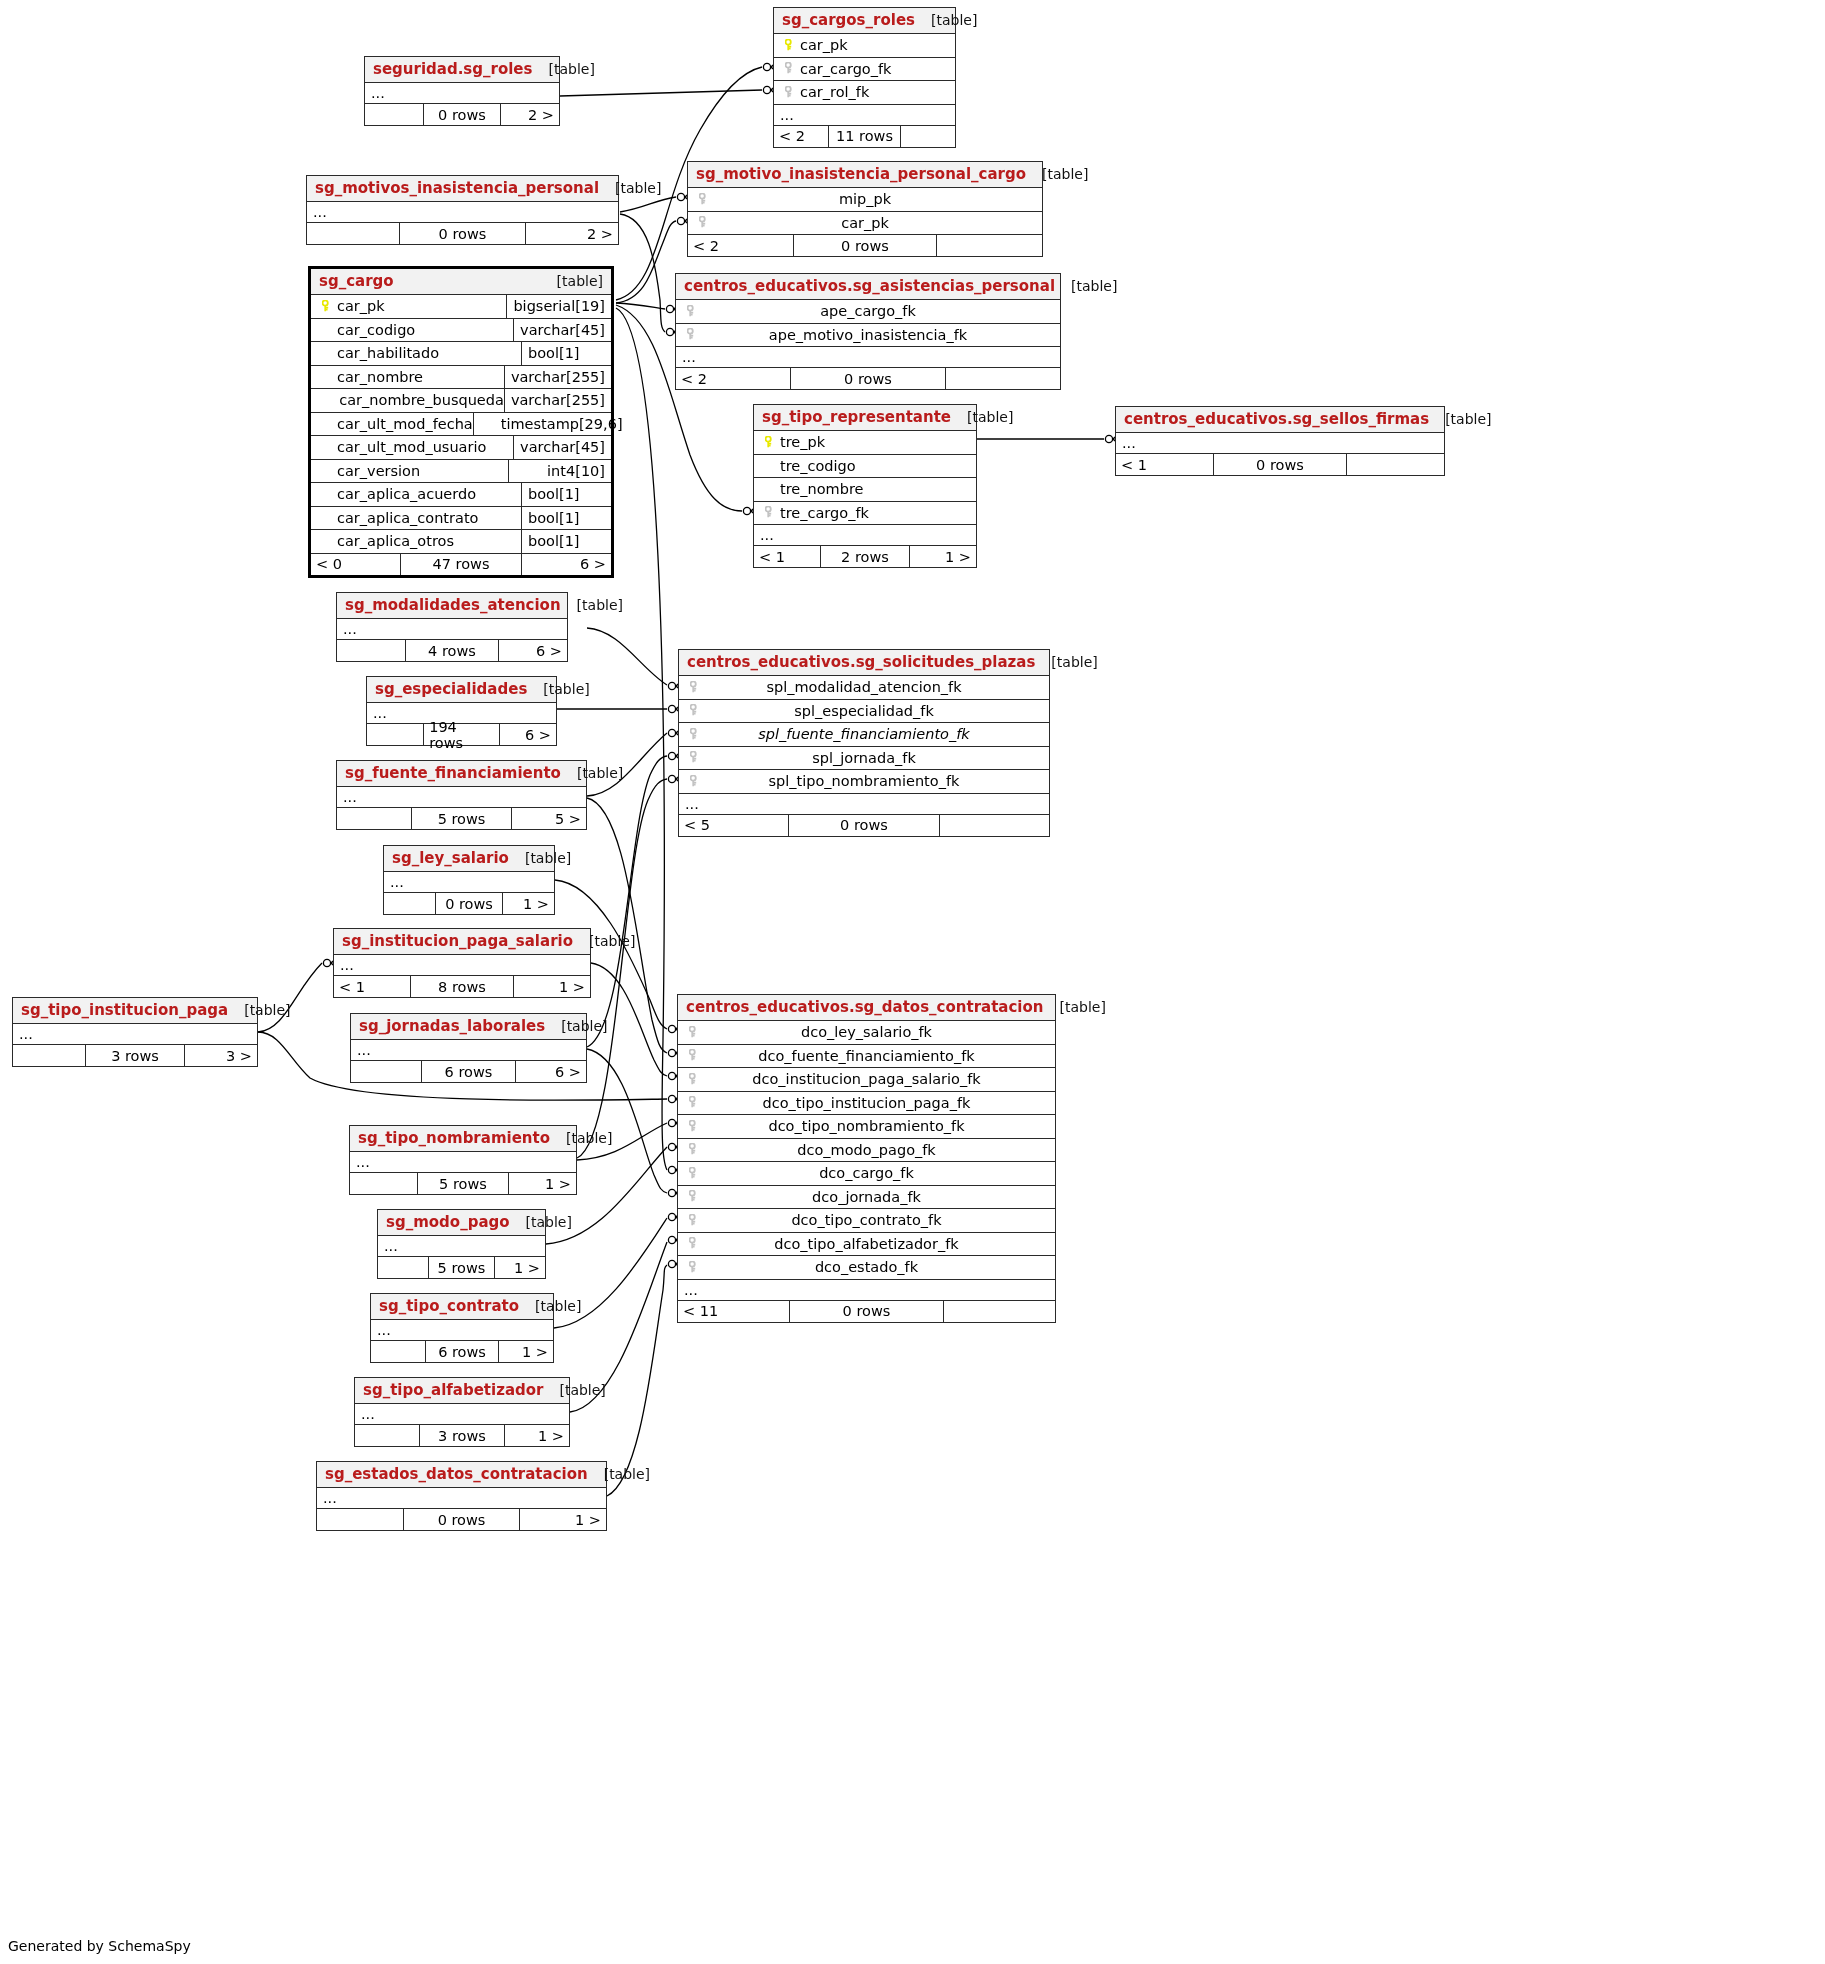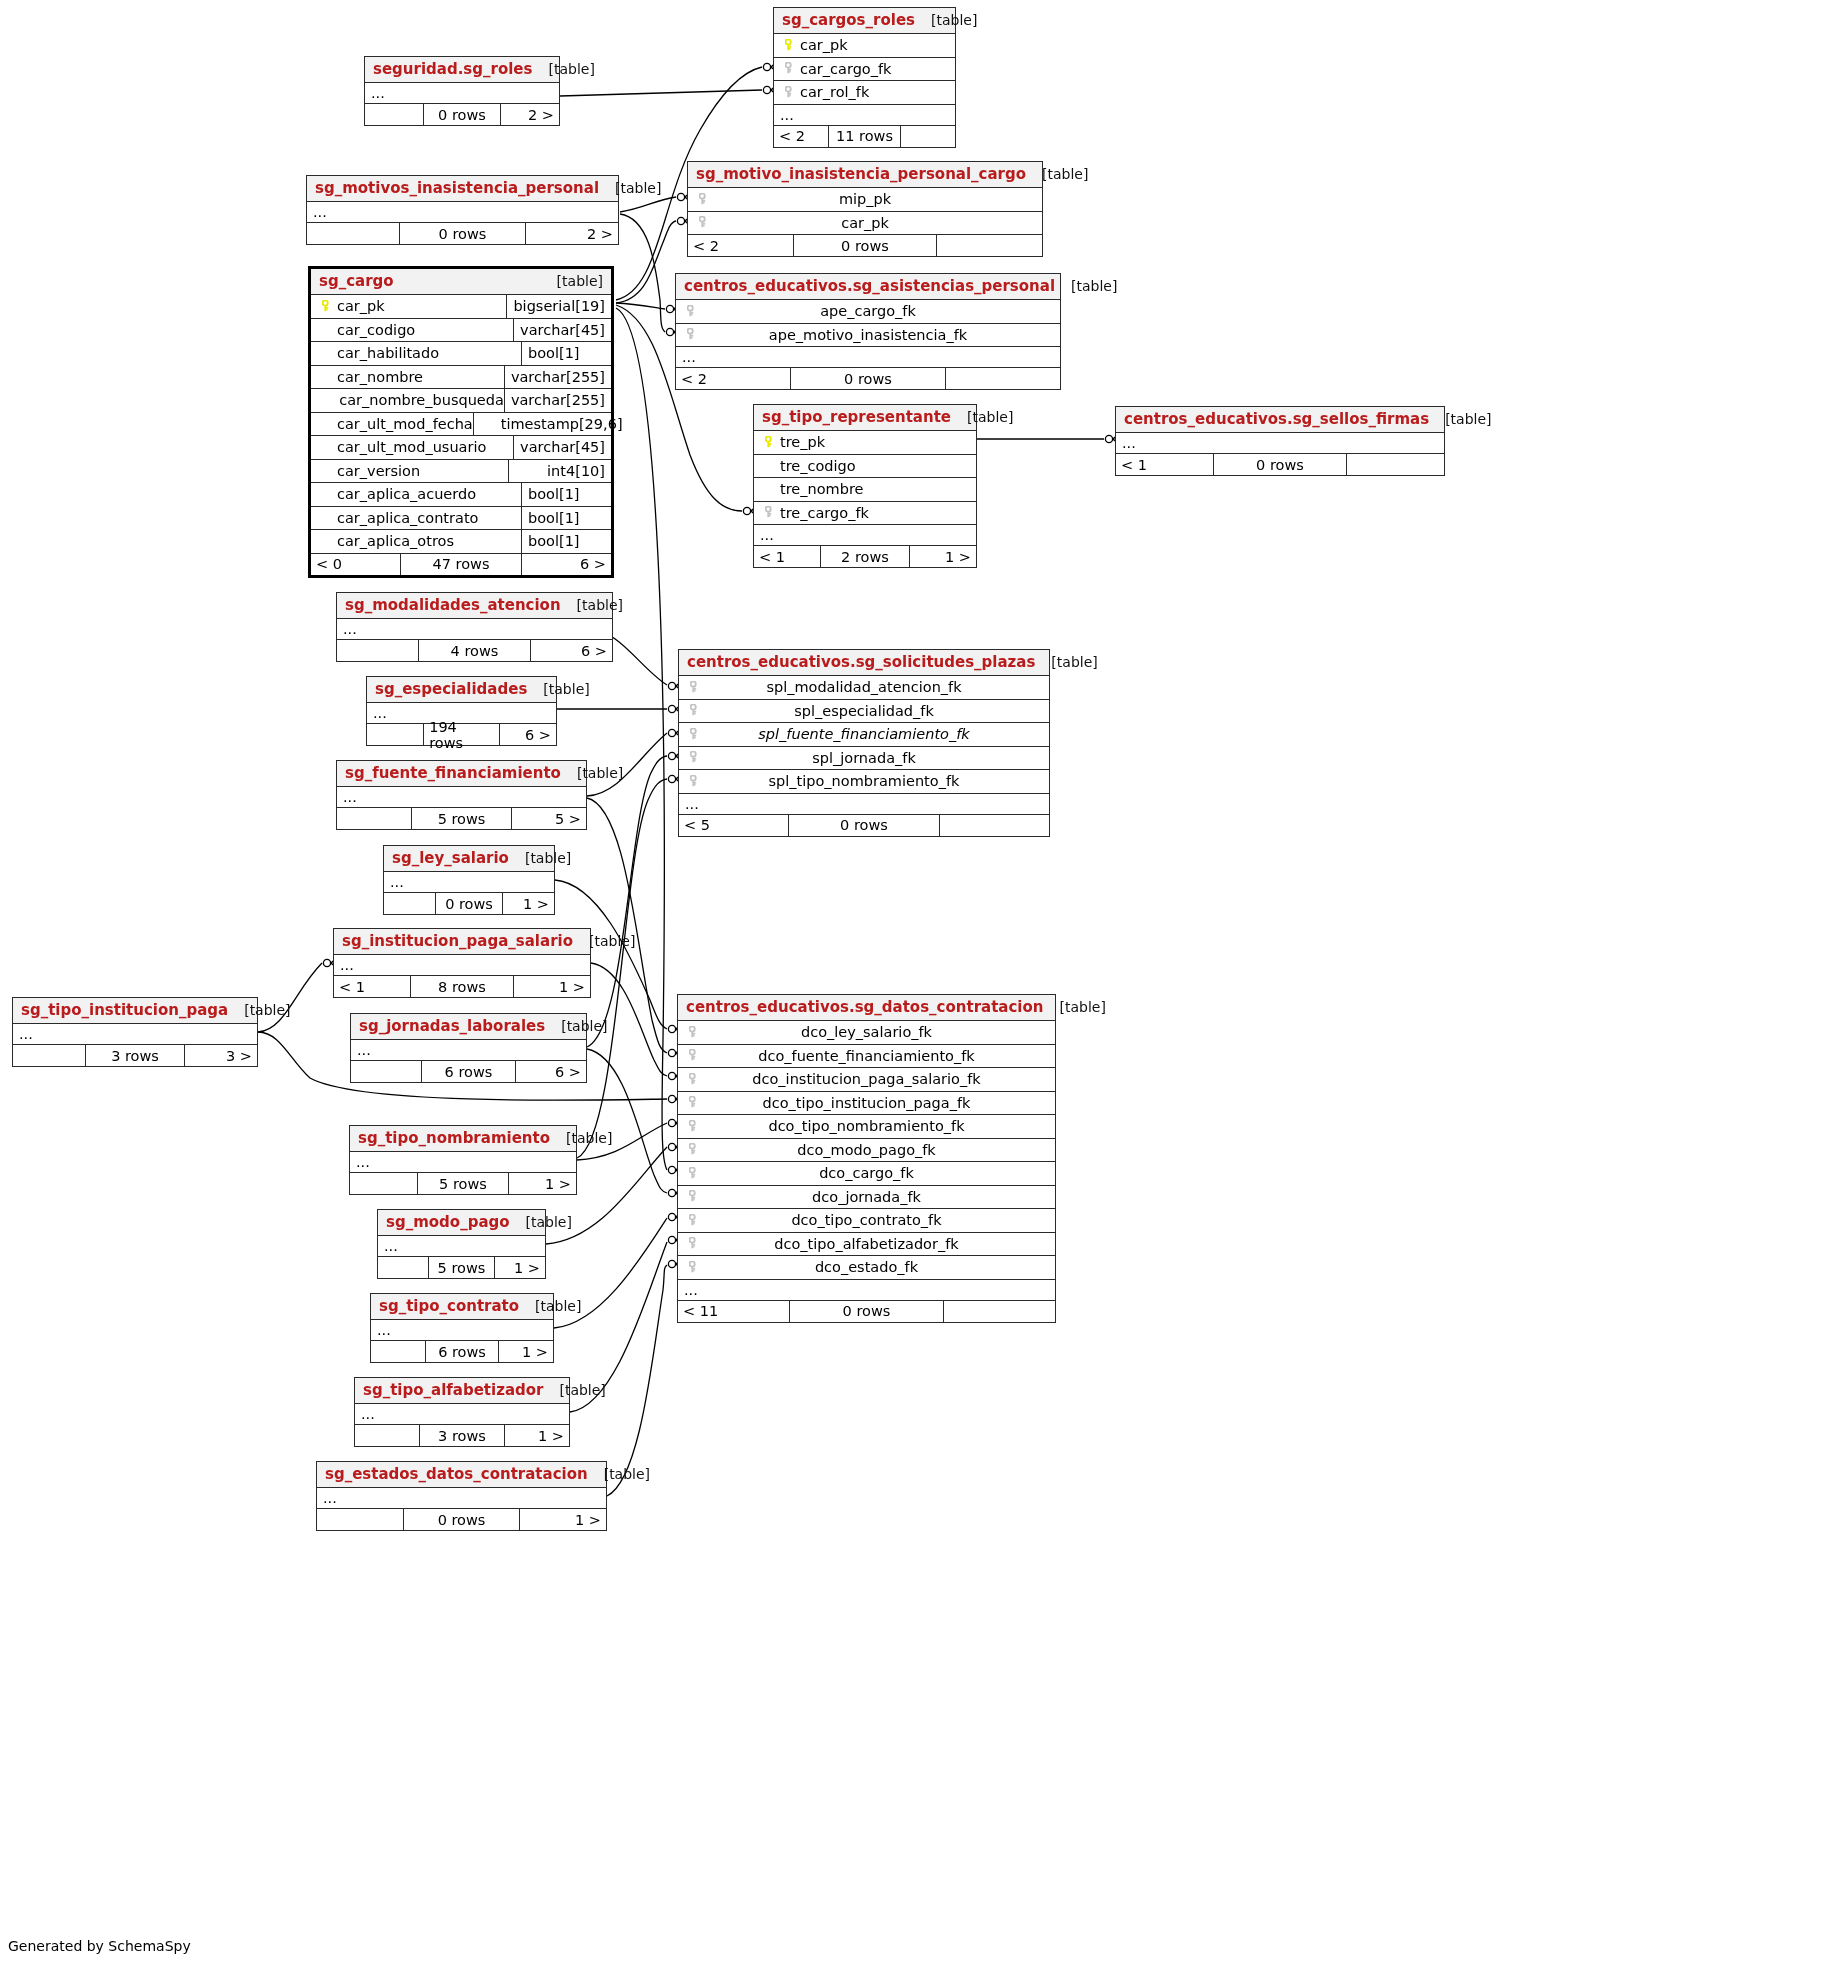--- a/index.html
+++ b/index.html
@@ -374,21 +374,21 @@
           <span class="tname">centros_educativos.sg_sellos_firmas</span>
           <span class="ttag">[table]</span>
         </div>
         <div class="ellipsis">...</div>
         <div class="foot">
           <div class="f1" style="flex: 1 1 0%;">&lt; 1</div>
           <div class="f2" style="flex: 1.4 1 0%;">0 rows</div>
           <div class="f3" style="flex: 1 1 0%;"></div>
         </div>
       </div>
-      <div class="tbl" style="left: 336px; top: 592px; width: 277px;">
+      <div class="tbl" style="left: 336px; top: 592px; width: 232px;">
         <div class="thead">
           <span class="tname">sg_modalidades_atencion</span>
           <span class="ttag">[table]</span>
         </div>
         <div class="ellipsis">...</div>
         <div class="foot">
           <div class="f1" style="flex: 1 1 0%;"></div>
           <div class="f2" style="flex: 1.4 1 0%;">4 rows</div>
           <div class="f3" style="flex: 1 1 0%;">6 &gt;</div>
         </div>

